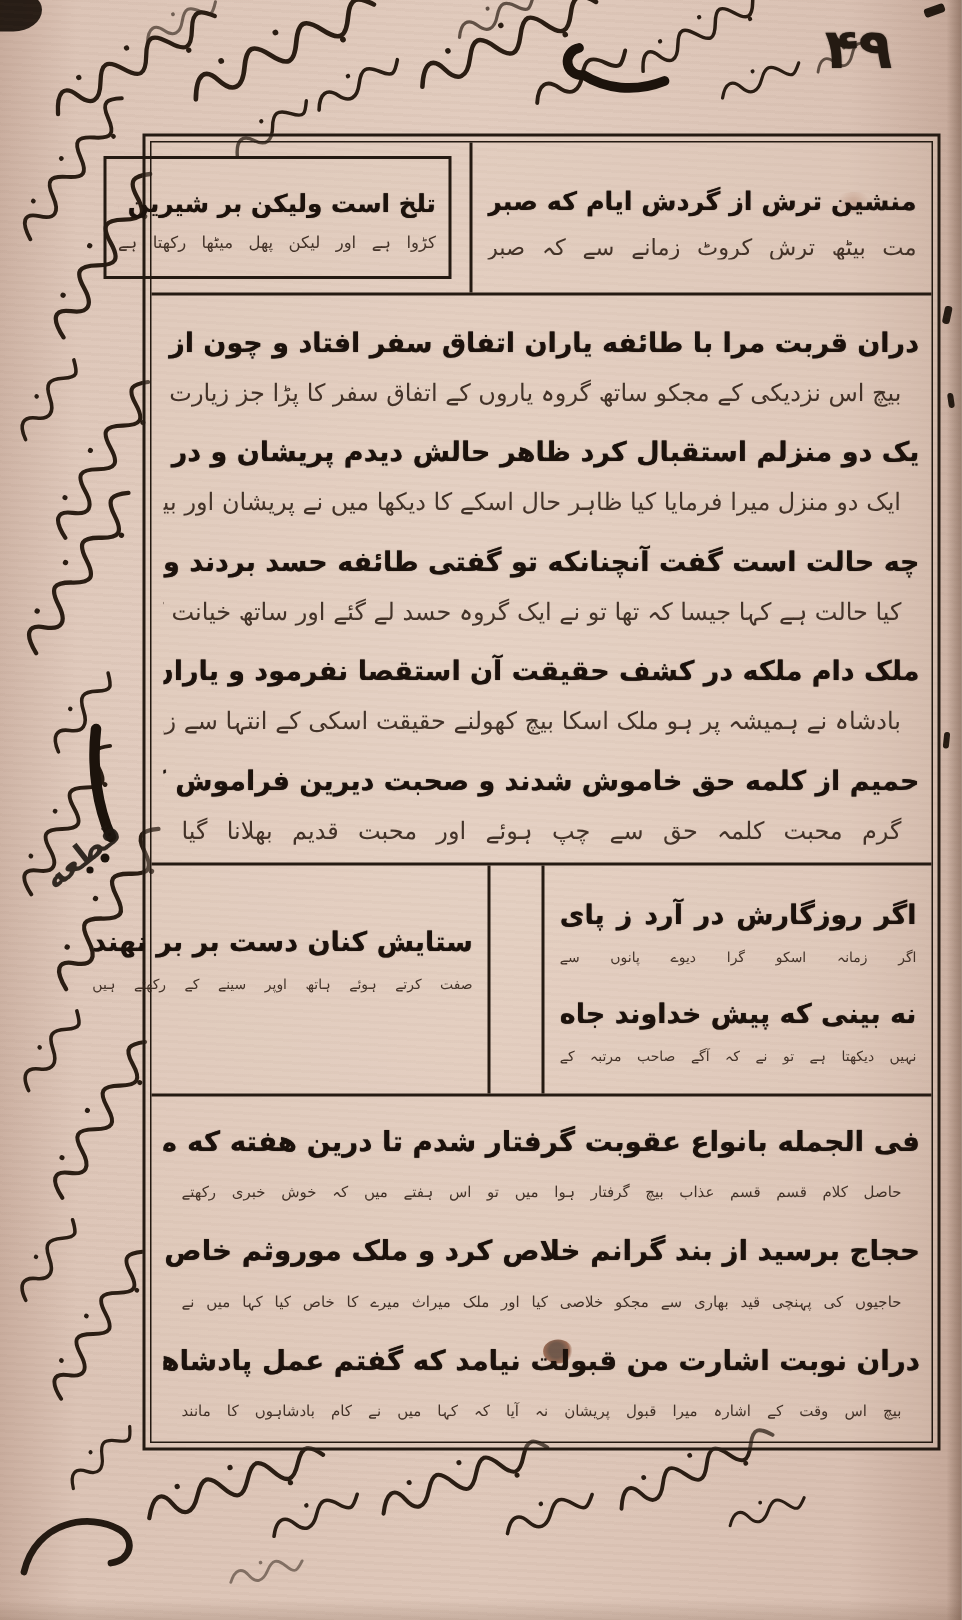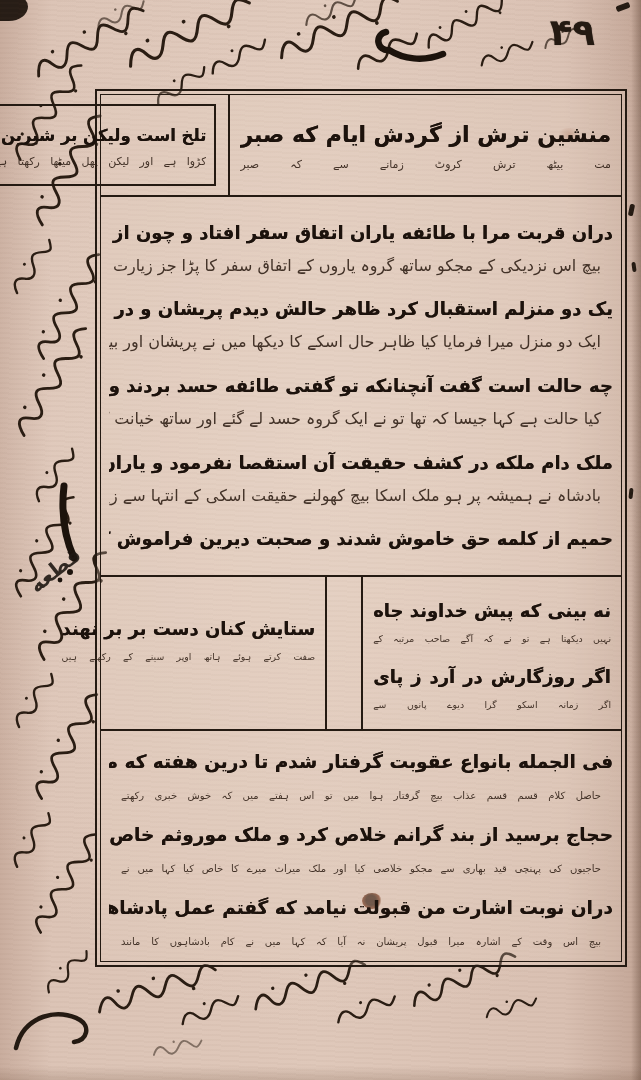--- a/index.html
+++ b/index.html
@@ -49,22 +49,22 @@
   .big,.gloss{display:block;width:100%;box-sizing:border-box;direction:rtl;overflow:hidden;white-space:nowrap;
     text-align:justify;text-align-last:justify;color:#1c120c;}
   .big{font-weight:bold;letter-spacing:-.3px;text-shadow:0 0 .6px rgba(28,18,12,.85);}
   .gloss{color:#36261c;opacity:.92;}
   
   .sec-header{height:100px;border-bottom:2.2px solid #241a12;display:flex;direction:rtl;flex:none;}
   .hdr-col{flex:1;display:flex;flex-direction:column;justify-content:center;gap:5px;padding:4px 10px;box-sizing:border-box;}
   .hdr-div{width:2px;background:#241a12;flex:none;}
   .hdr-box{width:232px;flex:none;margin:9px 12px 9px 14px;border:2px solid #241a12;
     display:flex;flex-direction:column;justify-content:center;gap:4px;padding:2px 8px;box-sizing:border-box;}
-  .sec-header .big{font-size:22px;line-height:34px;}
-  .sec-header .gloss{font-size:11px;line-height:16px;}
+  .sec-header .big{font-size:17px;line-height:34px;}
+  .sec-header .gloss{font-size:15px;line-height:16px;}
   .hdr-box .big{font-size:16.5px;line-height:30px;}
   .hdr-box .gloss{font-size:11px;line-height:14px;}
   
   .sec-prose{flex:1;display:flex;flex-direction:column;justify-content:space-evenly;padding:3px 8px;box-sizing:border-box;}
   .pair{display:flex;flex-direction:column;}
   .sec-prose .big{font-size:18px;line-height:44px;height:44px;}
   .sec-prose .gloss{font-size:16px;line-height:22px;height:22px;padding:0 12px;}
   .sec-bottom{flex:none;height:230px;display:flex;flex-direction:column;justify-content:space-evenly;padding:3px 8px;box-sizing:border-box;}
   .sec-bottom .big{font-size:18.5px;line-height:46px;height:46px;}
   .sec-bottom .gloss{font-size:10px;line-height:22px;height:22px;padding:0 12px;}
@@ -179,32 +179,33 @@
         <div class="pair">
           <span class="big">چه حالت است گفت آنچنانکه تو گفتی طائفه حسد بردند و بخیانتم منسوب کردند</span>
           <span class="gloss">کیا حالت ہے کہا جیسا کہ تھا تو نے ایک گروہ حسد لے گئے اور ساتھ خیانت کے مجکو نسبت کیا گیا اور</span>
         </div>
         <div class="pair">
           <span class="big">ملک دام ملکه در کشف حقیقت آن استقصا نفرمود و یاران قدیم و دوستان</span>
           <span class="gloss">بادشاہ نے ہمیشہ پر ہو ملک اسکا بیچ کھولنے حقیقت اسکی کے انتہا سے زیادہ پوچھنا نہ فرمایا اور یاران قدیم اور دوستان</span>
         </div>
         <div class="pair">
           <span class="big">حمیم از کلمه حق خاموش شدند و صحبت دیرین فراموش کردند قطعه</span>
+          <span class="gloss">گرم محبت کلمہ حق سے چپ ہوئے اور محبت قدیم بھلانا گیا</span>
         </div>
       </div>
 
       <div class="sec-qita">
         <div class="q-col">
           <div class="pair">
+            <span class="big">اگر روزگارش در آرد ز پای</span>
+            <span class="gloss">اگر زمانہ اسکو گرا دیوے پانوں سے</span>
+          </div>
+          <div class="pair">
             <span class="big">نه بینی که پیش خداوند جاه</span>
             <span class="gloss">نہیں دیکھتا ہے تو نے کہ آگے صاحب مرتبہ کے</span>
-          </div>
-          <div class="pair">
-            <span class="big">اگر روزگارش در آرد ز پای</span>
-            <span class="gloss">اگر زمانہ اسکو گرا دیوے پانوں سے</span>
           </div>
         </div>
         <div class="q-gutter"></div>
         <div class="q-col">
           <div class="pair">
             <span class="big">ستایش کنان دست بر بر نهند</span>
             <span class="gloss">صفت کرتے ہوئے ہاتھ اوپر سینے کے رکھتے ہیں</span>
           </div>
           <div class="pair">
           </div>

